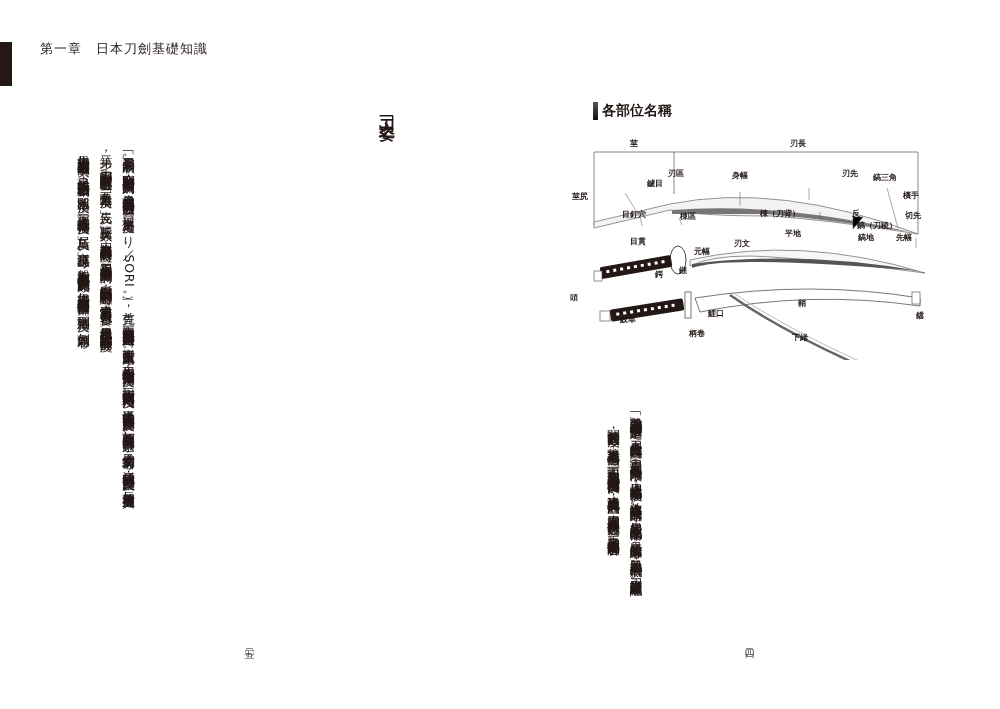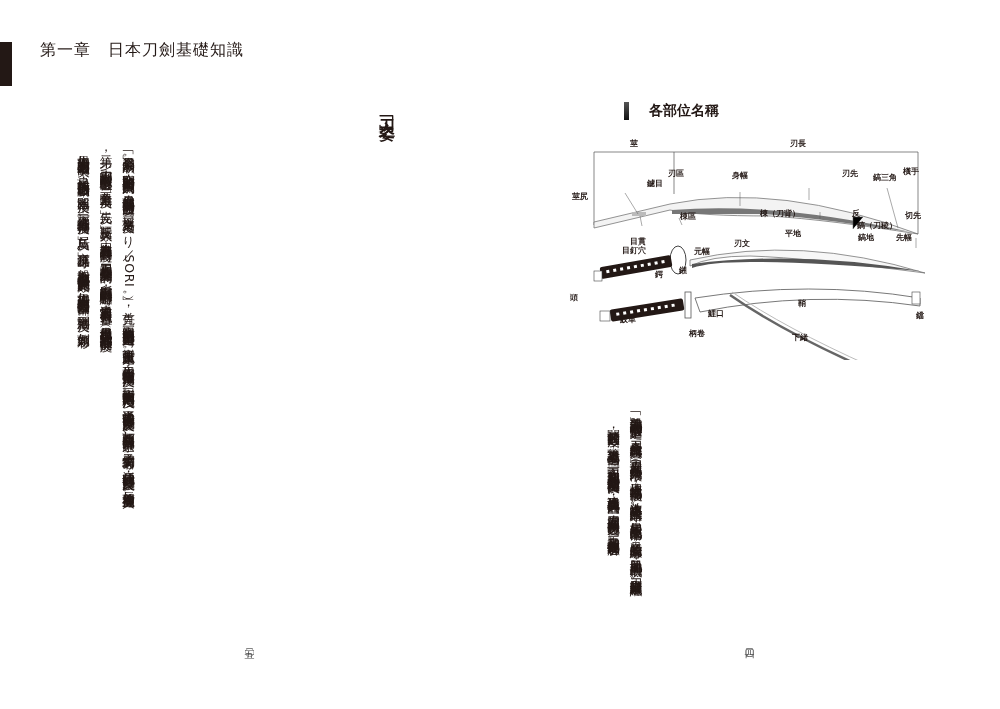--- a/index.html
+++ b/index.html
@@ -1,34 +1,34 @@
 <!DOCTYPE html>
 <html><head>
 <meta charset="utf-8">
 <style>
   html, body { margin:0; padding:0; }
   body { width:1000px; height:709px; background:#ffffff; position:relative; overflow:hidden;
          font-family:"DejaVu Sans", sans-serif; color:#231815; }
   .spread { position:absolute; left:0; top:0; width:1000px; height:709px; }
   .thumb-tab { position:absolute; left:0; top:42px; width:12px; height:44px; background:#231815; }
-  .running-head { position:absolute; left:40px; top:40px; font-family:"DejaVu Serif", serif; font-size:16px; letter-spacing:1px; white-space:pre; }
+  .running-head { position:absolute; left:40px; top:40px; font-family:"DejaVu Serif", serif; font-size:13px; letter-spacing:1px; white-space:pre; }
 
   
   .vcol { position:absolute; writing-mode:vertical-rl; font-size:12.6px; line-height:22.5px; letter-spacing:0.6px; color:#231815; }
   .vcol p { margin:0; }
   .left-body { left:72px; top:133px; height:480px; }
   .right-body { left:602px; top:407px; height:205px; }
   .section-title { position:absolute; left:376px; top:106px; writing-mode:vertical-rl; font-size:16px; font-weight:bold; letter-spacing:2px; }
 
   .folio { position:absolute; writing-mode:vertical-rl; font-size:10px; letter-spacing:1px; color:#444; }
   .folio-left { left:242px; top:640px; }
   .folio-right { left:742px; top:640px; }
 
   
-  .diagram-title { position:absolute; left:624px; top:102px; display:flex; align-items:center; gap:20px; }
+  .diagram-title { position:absolute; left:593px; top:102px; display:flex; align-items:center; gap:4px; }
   .diagram-title .bar { width:5px; height:18px; background:linear-gradient(#555,#111); }
   .diagram-title .txt { font-family:"DejaVu Serif", serif; font-weight:bold; font-size:14px; }
   .diagram { position:absolute; left:580px; top:130px; width:360px; height:230px; }
   .lbl { position:absolute; font-size:8px; font-weight:bold; white-space:nowrap; color:#231815; }
 </style>
 </head>
 <body>
 
 <div class="spread">
 
@@ -115,29 +115,29 @@
         </g>
         <rect x="20" y="181" width="10" height="10" fill="#fff" stroke="#444" stroke-width="0.6"></rect>
         <rect x="332" y="162" width="8" height="12" fill="#fff" stroke="#444" stroke-width="0.6"></rect>
       </g>
     </svg>
 
     <span class="lbl" style="left:50px;top:8px;">莖</span>
     <span class="lbl" style="left:210px;top:8px;">刃長</span>
     <span class="lbl" style="left:-8px;top:61px;">莖尻</span>
     <span class="lbl" style="left:38px;top:48px;margin-left:29px;">鑢目</span>
-    <span class="lbl" style="left:42px;top:79px;margin-top:36px;">目釘穴</span>
+    <span class="lbl" style="left:42px;top:79px;">目釘穴</span>
     <span class="lbl" style="left:88px;top:38px;">刃區</span>
     <span class="lbl" style="left:100px;top:81px;">棟區</span>
     <span class="lbl" style="left:152px;top:40px;">身幅</span>
     <span class="lbl" style="left:180px;top:78px;text-align:center;">棟（刀背）</span>
     <span class="lbl" style="left:272px;top:78px;">反</span>
     <span class="lbl" style="left:262px;top:38px;">刃先</span>
     <span class="lbl" style="left:293px;top:42px;">鎬三角</span>
-    <span class="lbl" style="left:323px;top:36px;text-align:center;">橫手</span>
+    <span class="lbl" style="left:323px;top:60px;text-align:center;">橫手</span>
     <span class="lbl" style="left:325px;top:80px;">切先</span>
     <span class="lbl" style="left:245px;top:90px;margin-left:32px;">鎬（刀稜）</span>
     <span class="lbl" style="left:50px;top:106px;">目貫</span>
     <span class="lbl" style="left:114px;top:116px;">元幅</span>
     <span class="lbl" style="left:154px;top:94px;margin-top:14px;">刃文</span>
     <span class="lbl" style="left:205px;top:98px;">平地</span>
     <span class="lbl" style="left:278px;top:102px;">鎬地</span>
     <span class="lbl" style="left:316px;top:102px;">先幅</span>
     <span class="lbl" style="left:75px;top:139px;">鍔</span>
     <span class="lbl" style="left:99px;top:135px;">鎺</span>

